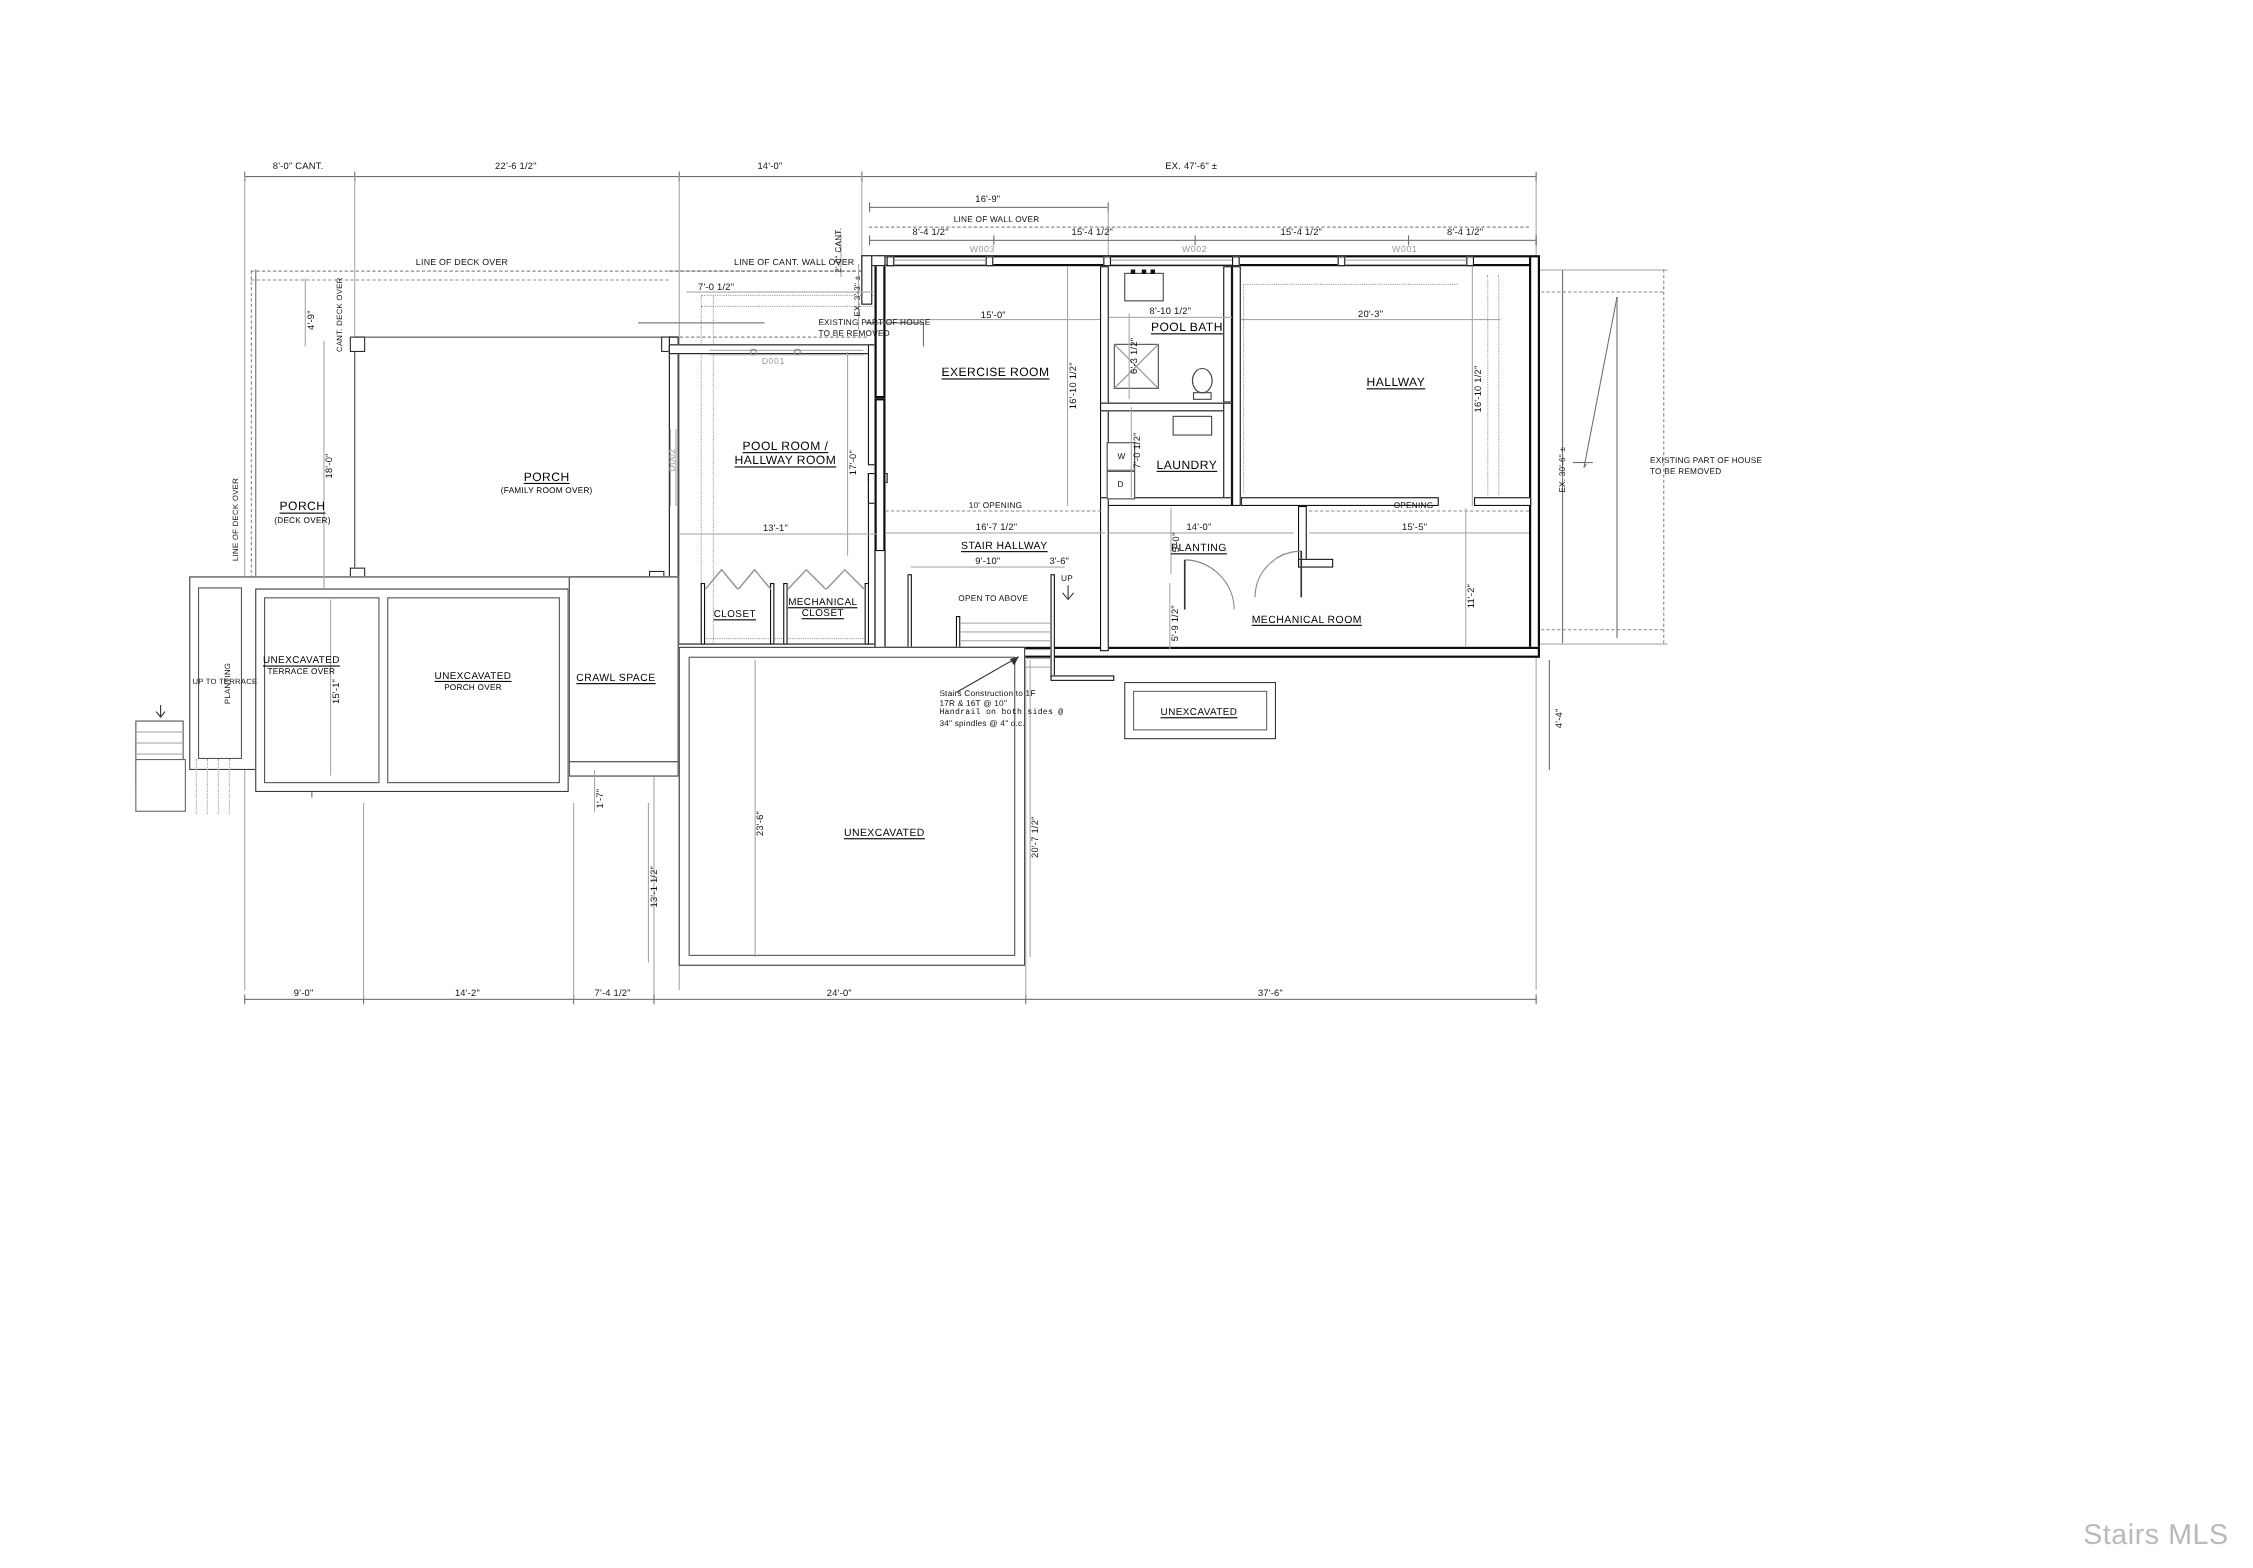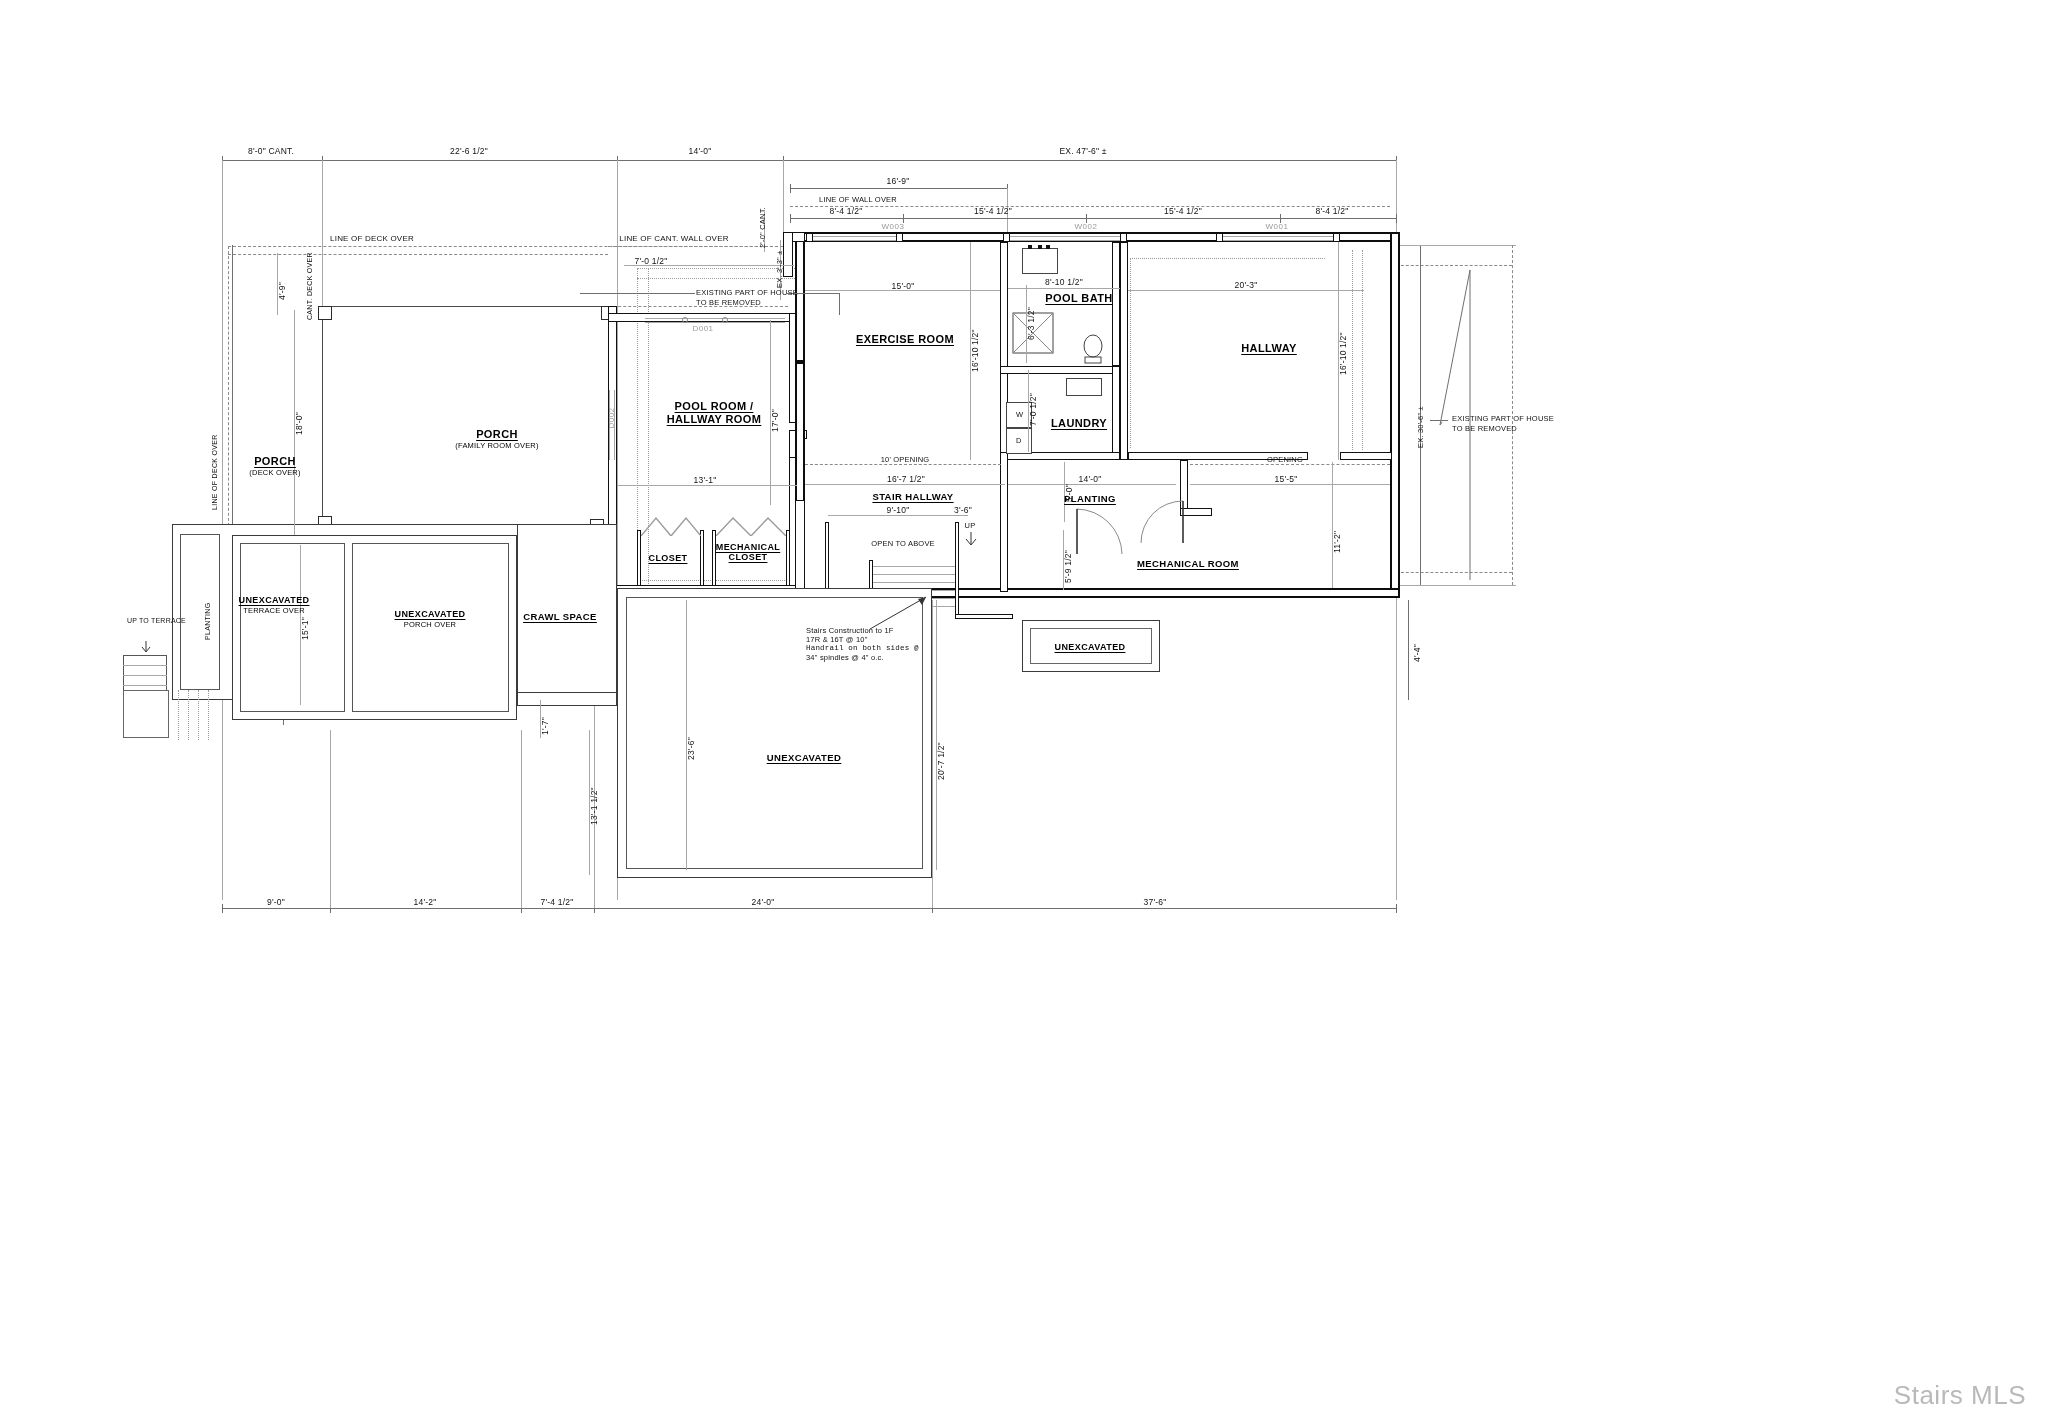--- a/index.html
+++ b/index.html
@@ -5,30 +5,30 @@
   html,body{margin:0;padding:0;background:#ffffff;}
   body{width:2048px;height:1425px;position:relative;overflow:hidden;
        font-family:"Liberation Sans","DejaVu Sans",sans-serif;color:#1a1a1a;}
   #sheet{position:absolute;inset:0;background:#fff;}
 
   
   .lbl{position:absolute;white-space:nowrap;font-size:9px;letter-spacing:.3px;
        color:#111;line-height:1.15;}
   .room{position:absolute;white-space:nowrap;text-align:center;
         font-size:11px;letter-spacing:.4px;transform:translateX(-50%);color:#000;}
-  .room u{text-decoration:underline;text-underline-offset:2px;font-weight:bold;}
+  .room u{text-decoration:underline;text-underline-offset:2px;}
   .room .sub{display:block;font-size:7.5px;letter-spacing:.2px;margin-top:1px;text-decoration:none;}
   .dim{position:absolute;font-size:8.5px;letter-spacing:.2px;color:#111;
        transform:translateX(-50%);white-space:nowrap;}
   .dimv{position:absolute;font-size:8.5px;letter-spacing:.2px;color:#111;
         white-space:nowrap;transform-origin:0 0;transform:rotate(-90deg);}
   .vtxt{position:absolute;font-size:8px;letter-spacing:.3px;color:#111;
         white-space:nowrap;transform-origin:0 0;transform:rotate(-90deg);}
   .note{position:absolute;font-size:8px;letter-spacing:.2px;color:#111;
-        white-space:nowrap;line-height:1.25;}
+        white-space:nowrap;line-height:1.25;margin-left:48px;}
   .tag{position:absolute;font-size:8px;color:#9a9a9a;letter-spacing:.5px;
        transform:translateX(-50%);}
 
   
   .h{position:absolute;height:0;border-top:1px solid #6f6f6f;}
   .v{position:absolute;width:0;border-left:1px solid #6f6f6f;}
   .hl{position:absolute;height:0;border-top:1px solid #a8a8a8;}
   .vl{position:absolute;width:0;border-left:1px solid #a8a8a8;}
   .hdash{position:absolute;height:0;border-top:1px dashed #8a8a8a;}
   .vdash{position:absolute;width:0;border-left:1px dashed #8a8a8a;}

